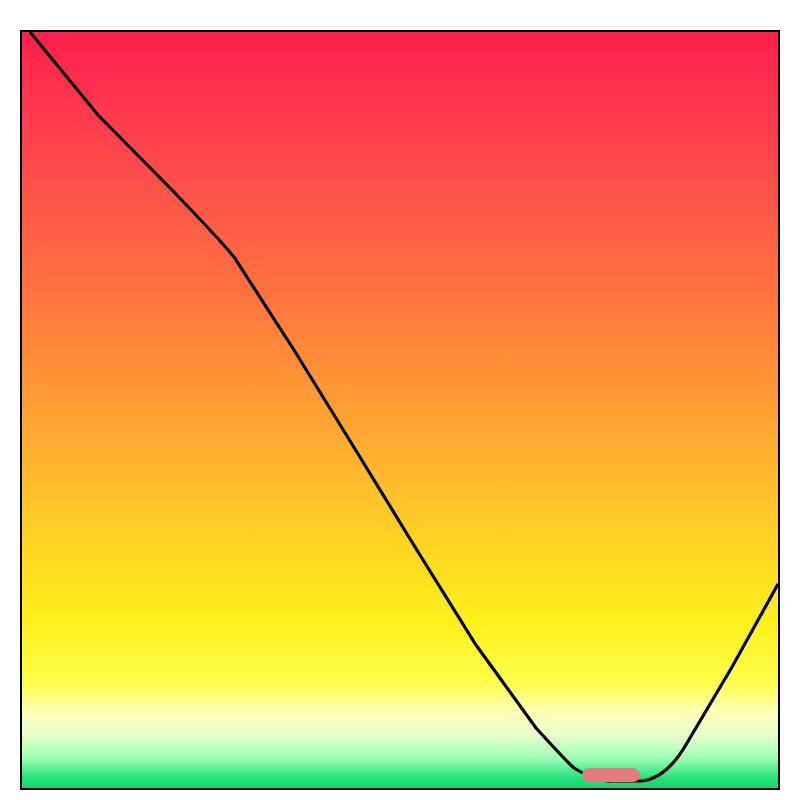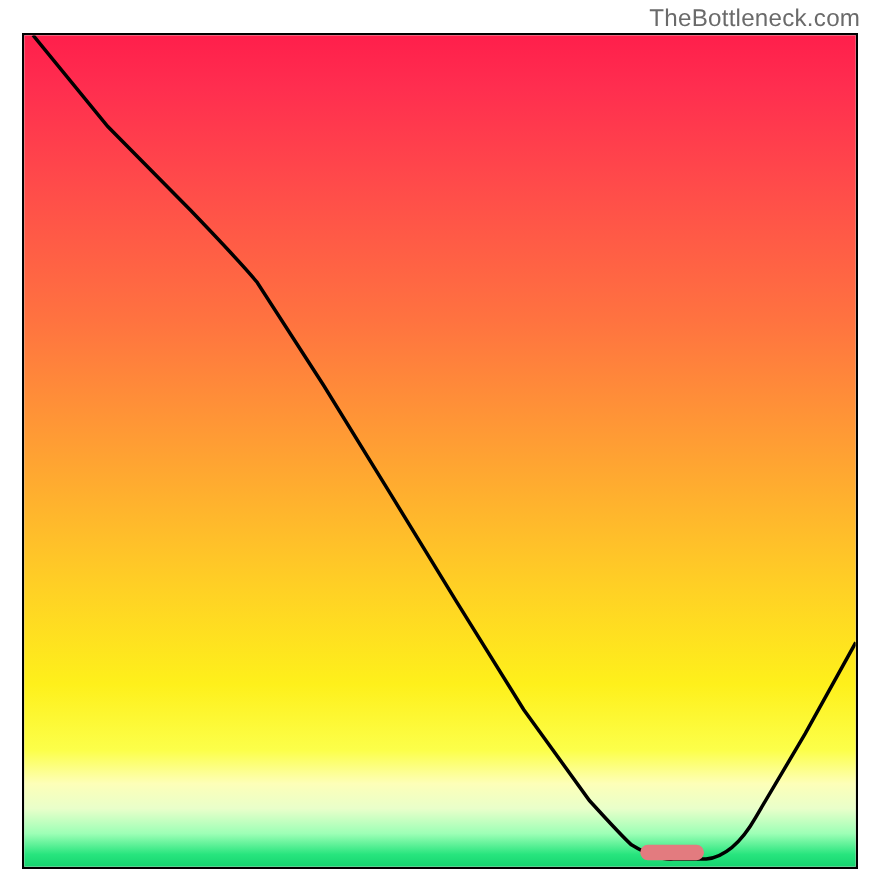--- a/index.html
+++ b/index.html
@@ -69,21 +69,20 @@
     height: 14px;
     background: #e37b7f;
     border-radius: 8px;
   }
 </style>
 </head>
 <body>
 
 <div class="container">
 
-  <div class="watermark">TheBottleneck.com</div>
 
   <div class="frame">
     <div class="gradient"></div>
 
     <svg class="curve" viewBox="0 0 756 756" preserveAspectRatio="none">
       <path d="M 8 0
                L 76 83
                L 151 159
                Q 200 210 212 225
                L 272 318

